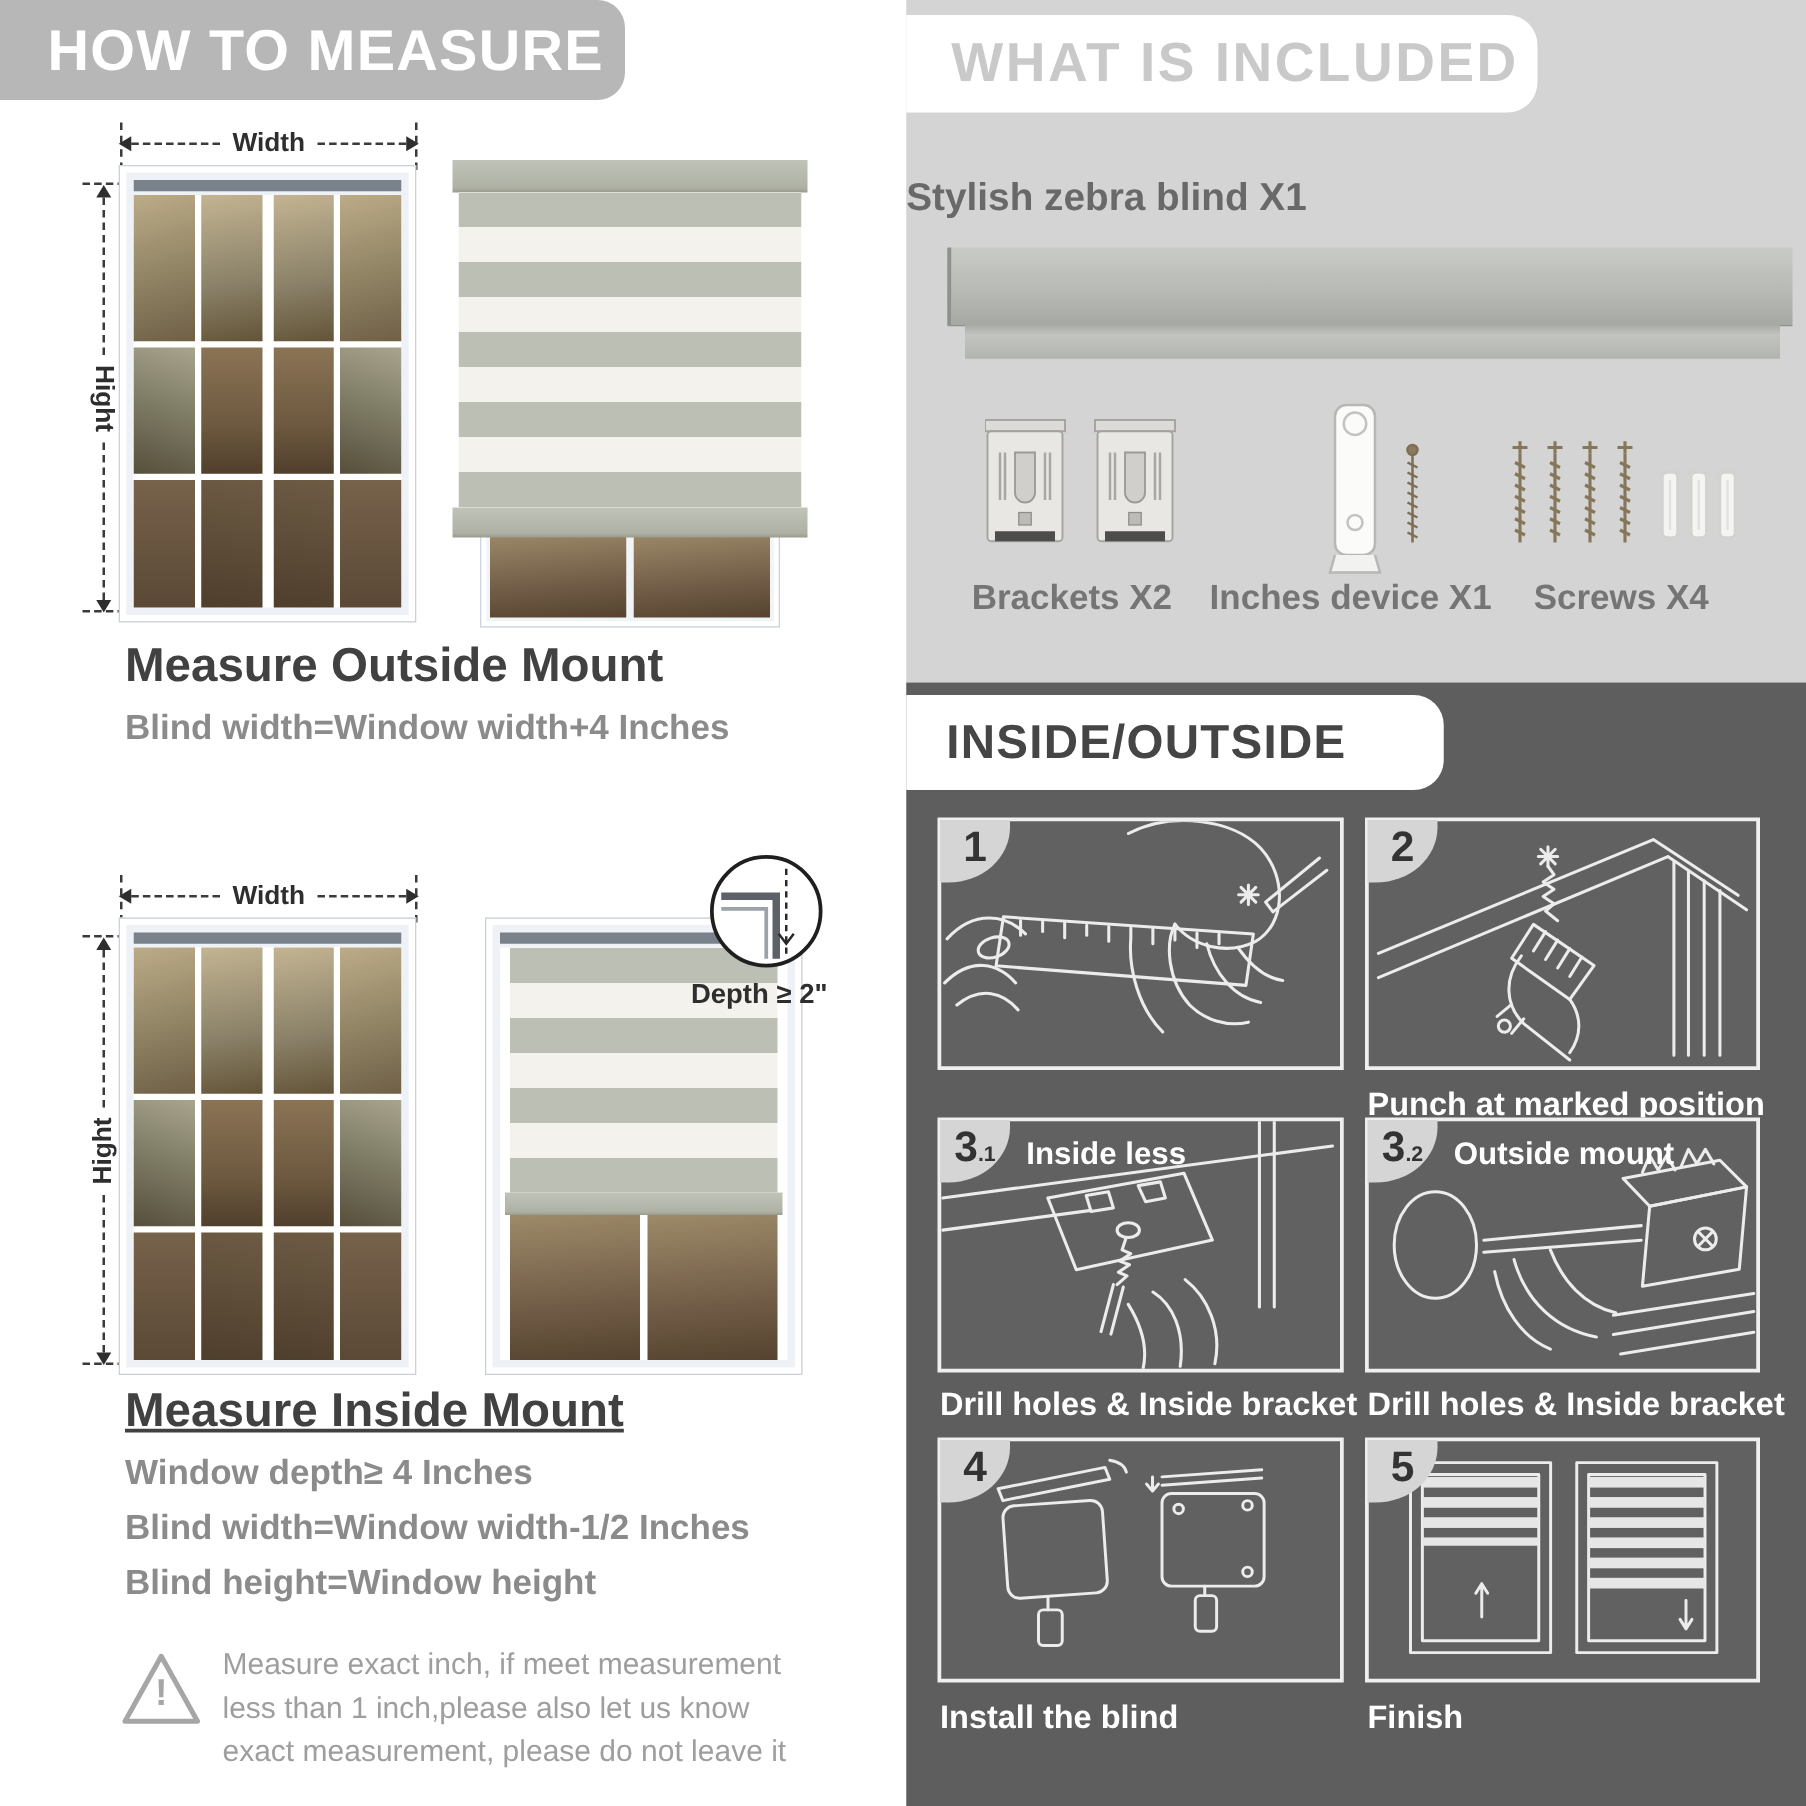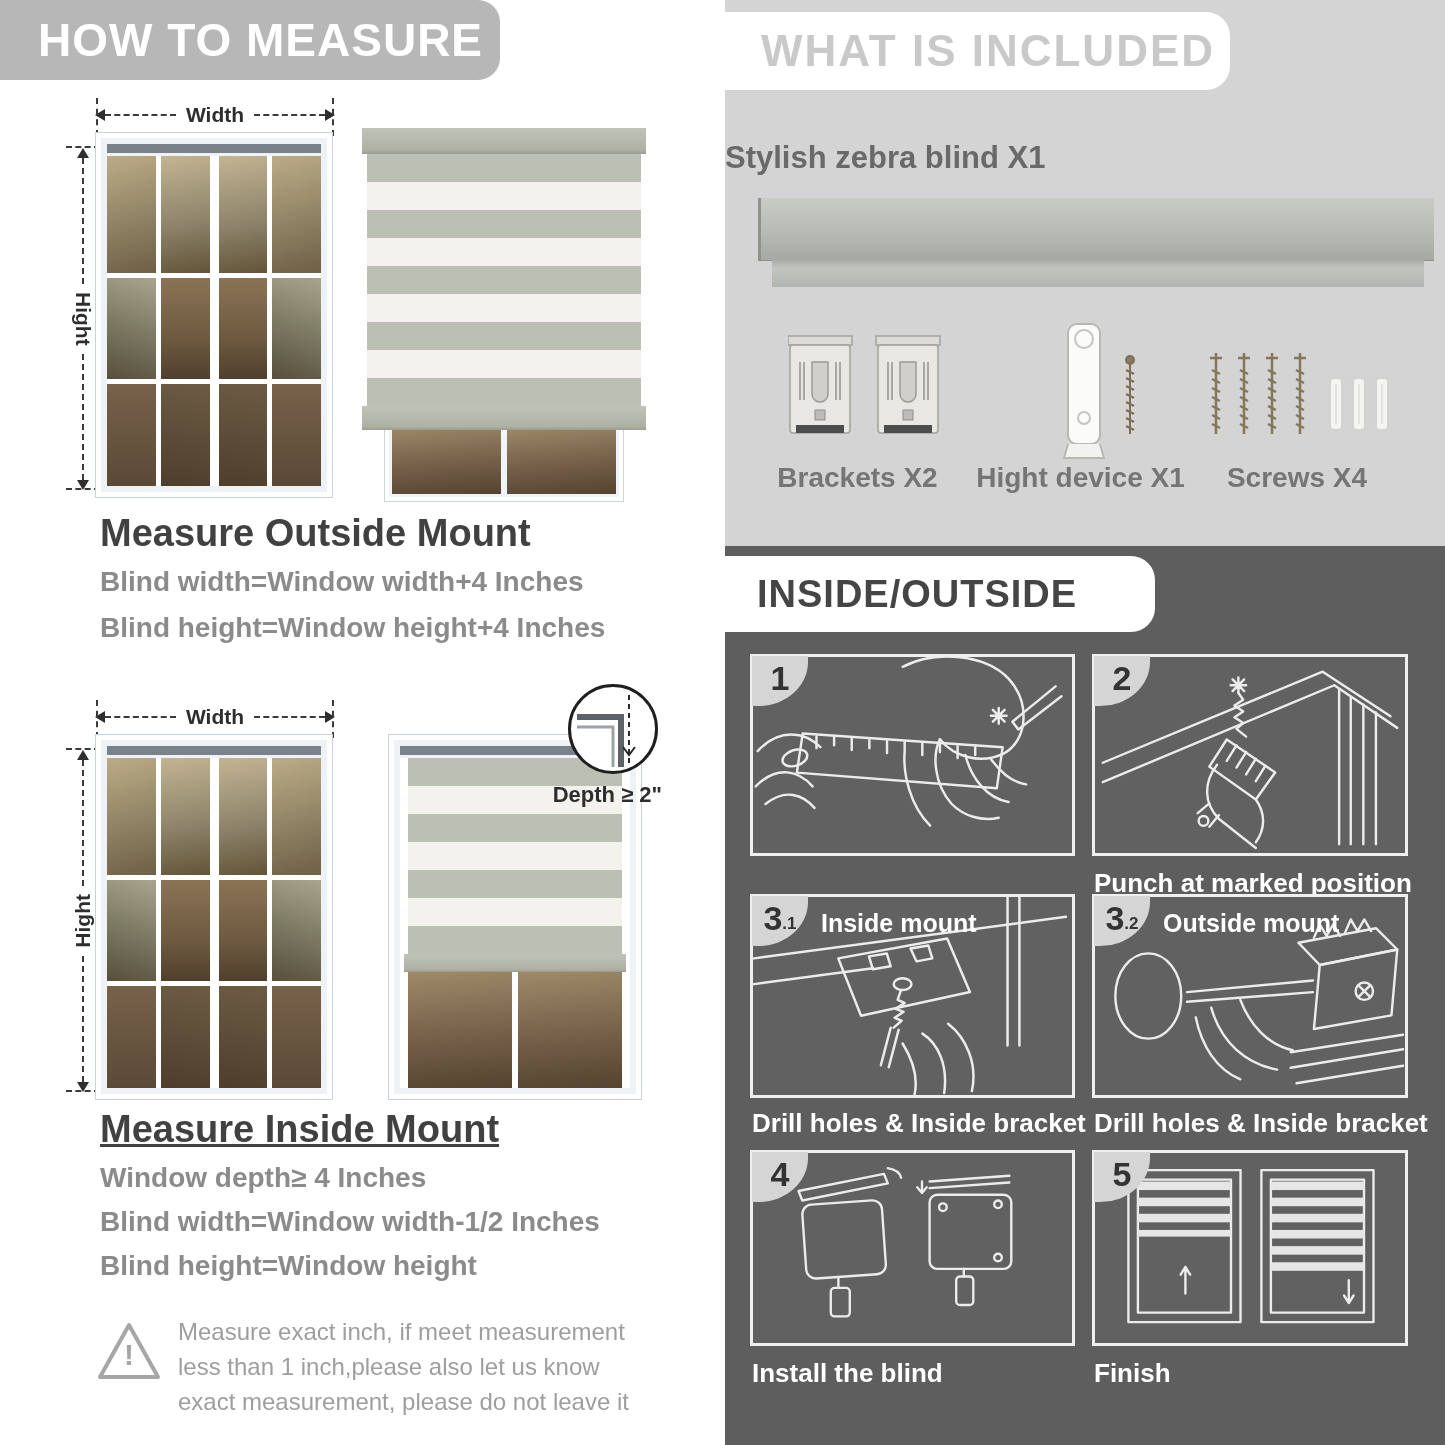--- a/index.html
+++ b/index.html
@@ -159,21 +159,20 @@
       <div class="miniglass"></div>
       <div class="miniglass"></div>
     </div>
     <div class="abs rail" style="left:0; top:0; width:284px; height:26px;"></div>
     <div class="abs zfab" style="left:5px; top:26px; width:274px; height:252px;"></div>
     <div class="abs rail" style="left:0; top:278px; width:284px; height:24px;"></div>
   </div>
 
   <div class="abs h-measure" style="left:100px; top:512px;">Measure Outside Mount</div>
   <div class="abs formula" style="left:100px; top:566px;">Blind width=Window width+4 Inches</div>
-  <div class="abs formula" style="left:100px; top:612px;">Blind height=Window height+4 Inches</div>
 
   <div class="abs warrow" style="left:95px; top:706px; width:240px;">
     <div class="ah left"></div>
     <div class="dash"></div>
     <div class="lbl">Width</div>
     <div class="dash"></div>
     <div class="ah right"></div>
   </div>
   <div class="abs vguide" style="left:96px; top:700px; height:38px;"></div>
   <div class="abs vguide" style="left:332px; top:700px; height:38px;"></div>
@@ -325,21 +324,21 @@
         </g>
       <g transform="translate(174,0)">
           <line x1="-9" y1="26" x2="9" y2="26"></line>
           <rect x="-6" y="26" width="12" height="52" rx="4"></rect>
           <line x1="0" y1="32" x2="0" y2="72" stroke="#e2e2df"></line>
         </g>
     </g>
   </svg>
 
   <div class="abs inc-label" style="left:775px; top:462px; width:165px;">Brackets X2</div>
-  <div class="abs inc-label" style="left:958px; top:462px; width:245px;">Hight device X1</div>
+  <div class="abs inc-label" style="left:958px; top:462px; width:245px;">Inches device X1</div>
   <div class="abs inc-label" style="left:1212px; top:462px; width:170px;">Screws X4</div>
 
   <div class="abs sec-mount"></div>
   <div class="abs banner-white-mid">INSIDE/OUTSIDE MOUNT</div>
 
   <div class="abs panel" style="left:750px; top:654px; width:325px; height:202px;">
     <svg class="lineart" width="319" height="196" viewBox="0 0 320 200">
       <polygon points="48,78 252,92 246,134 42,118"></polygon>
       <path d="M62,81 v12 M80,82 v8 M98,83 v12 M116,85 v8 M134,86 v12 M152,87 v8 M170,88 v12 M188,89 v8 M206,91 v12 M224,92 v8"></path>
       <path d="M240,60 h16 M248,52 v16 M242,54 l12,12 M254,54 l-12,12"></path>
@@ -386,21 +385,21 @@
       <polygon points="158,52 176,49 180,62 164,65"></polygon>
       <ellipse cx="150" cy="88" rx="9" ry="6"></ellipse>
       <path d="M148,95 l-3,9 l7,3 l-9,6 l8,3 l-9,6 l7,3 l-8,7"></path>
       <path d="M138,132 l-10,38 M146,134 l-10,38"></path>
       <path d="M170,138 C186,148 196,170 192,198 M150,148 C160,164 166,182 162,200 M196,128 C214,142 226,168 220,196"></path>
     </svg>
     <div class="badge">
       <span class="main">3</span>
       <span class="sub">.1</span>
     </div>
-    <div class="panel-title">Inside mount</div>
+    <div class="panel-title">Inside less</div>
   </div>
   <div class="abs caption" style="left:752px; top:1108px;">Drill holes &amp;  Inside bracket</div>
 
   <div class="abs panel" style="left:1092px; top:894px; width:316px; height:204px;">
     <svg class="lineart" width="310" height="198" viewBox="0 0 320 200">
       <polygon points="210,45 290,30 312,52 232,68"></polygon>
       <polygon points="232,68 312,52 306,120 226,134"></polygon>
       <path d="M226,40 l6,-14 l7,12 l7,-12 l7,12 M258,35 l6,-14 l7,12 l7,-12 l7,12"></path>
       <circle cx="278" cy="95" r="9"></circle>
       <path d="M272,89 l12,12 M284,89 l-12,12"></path>

